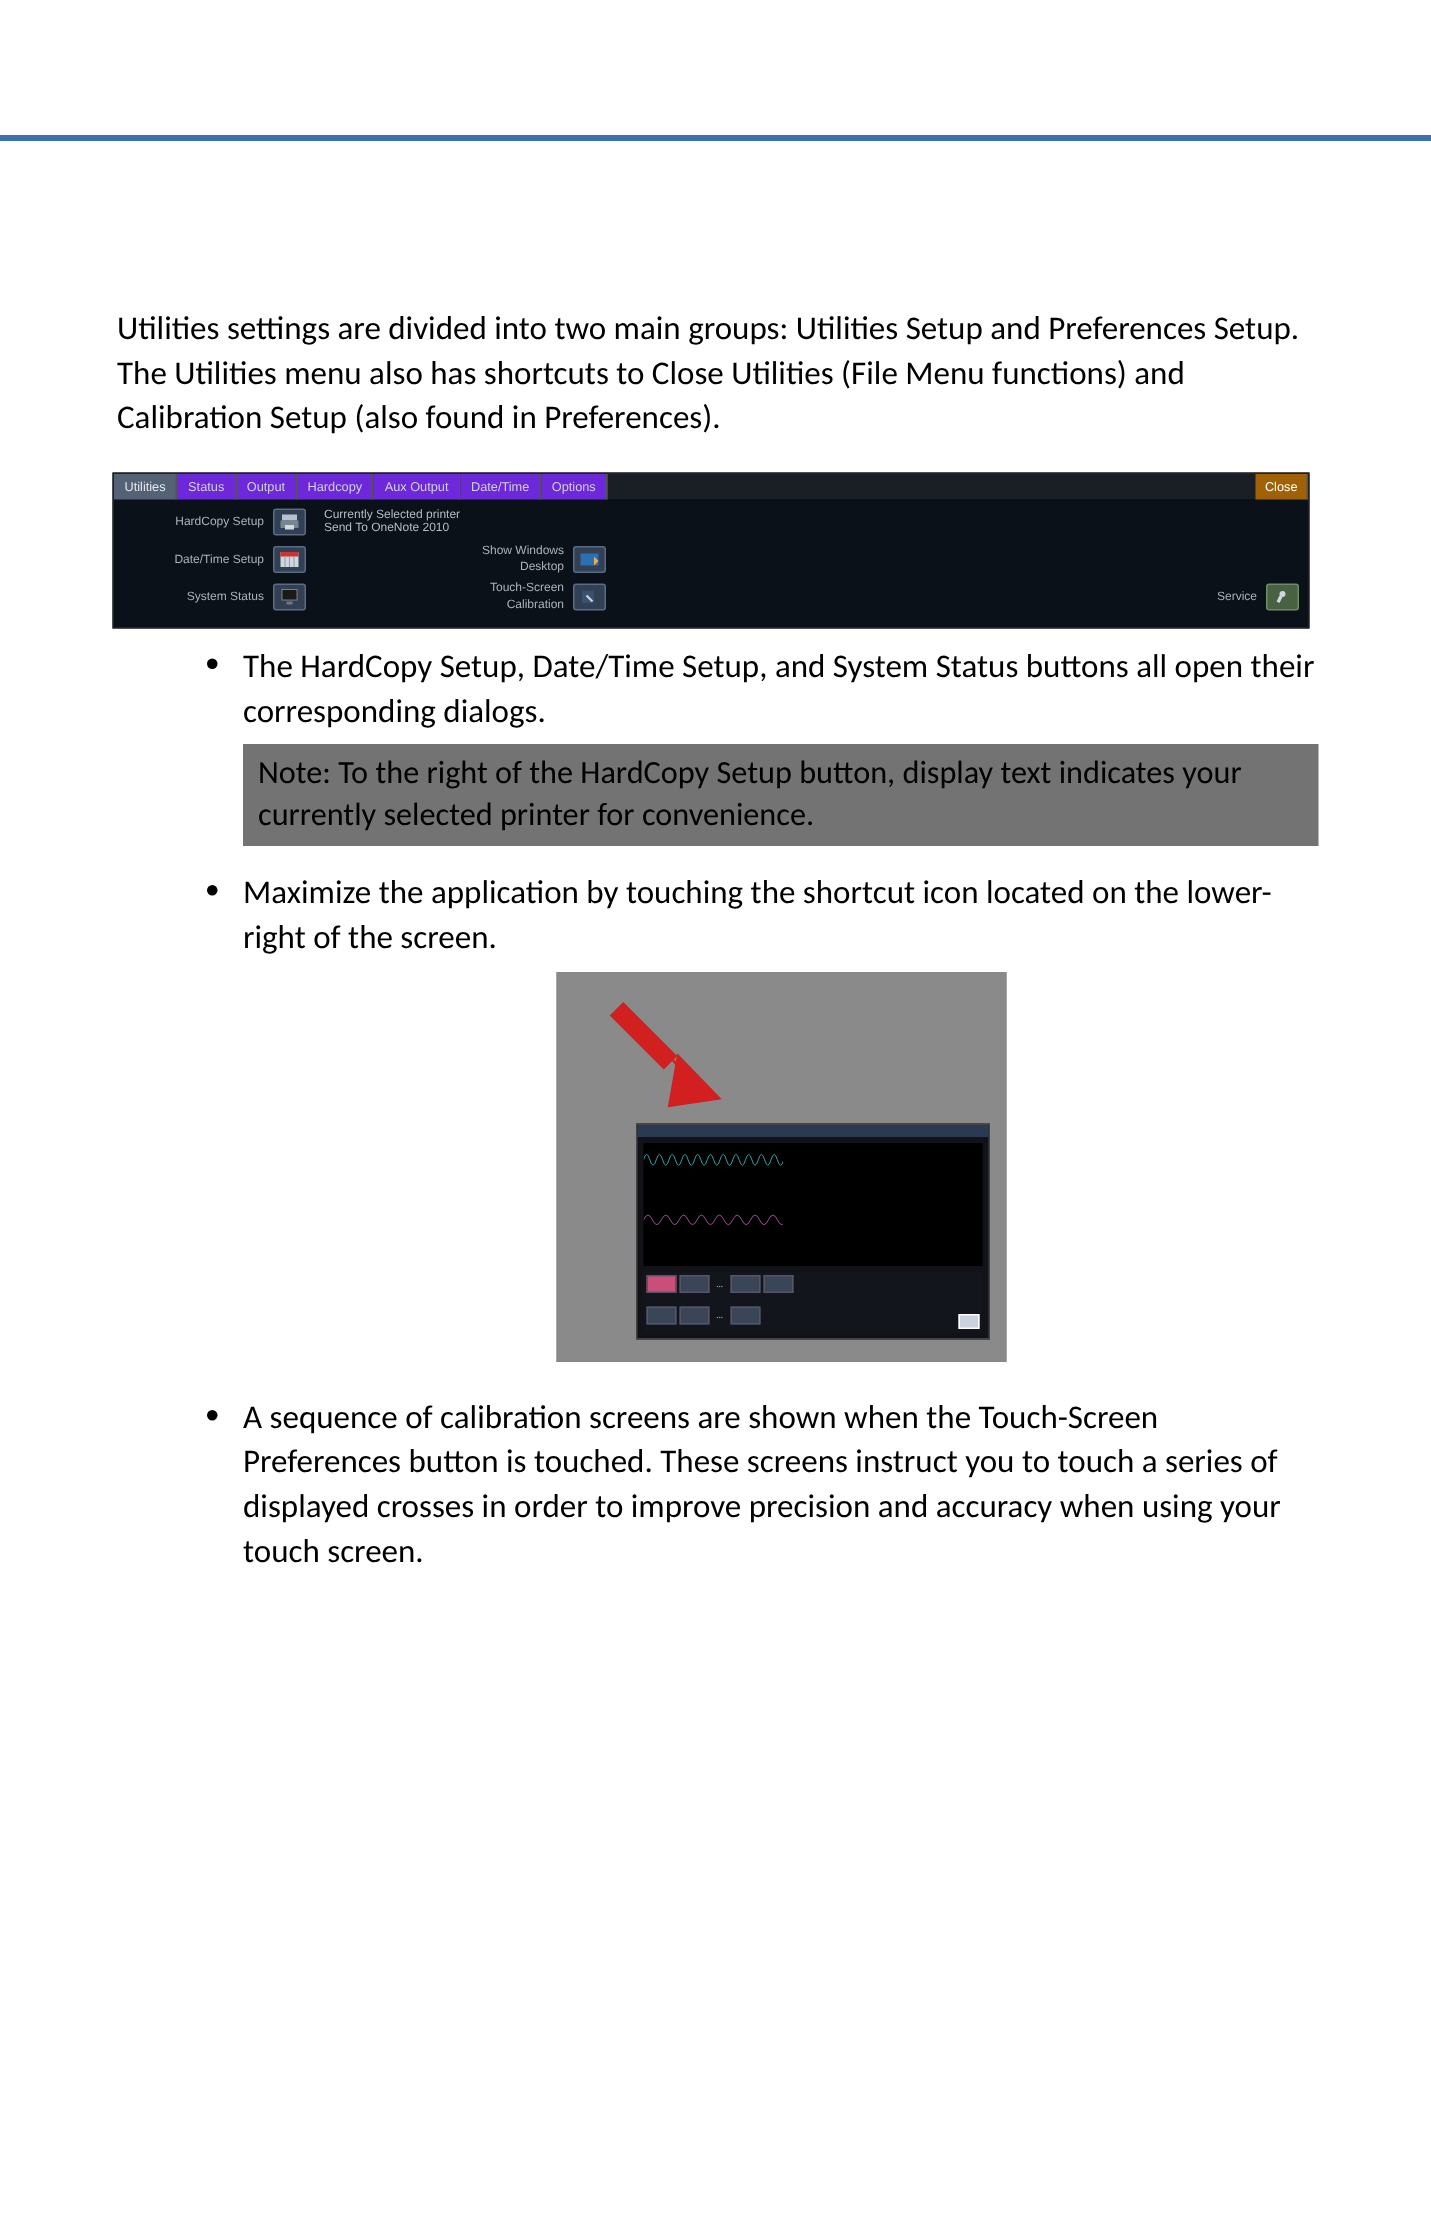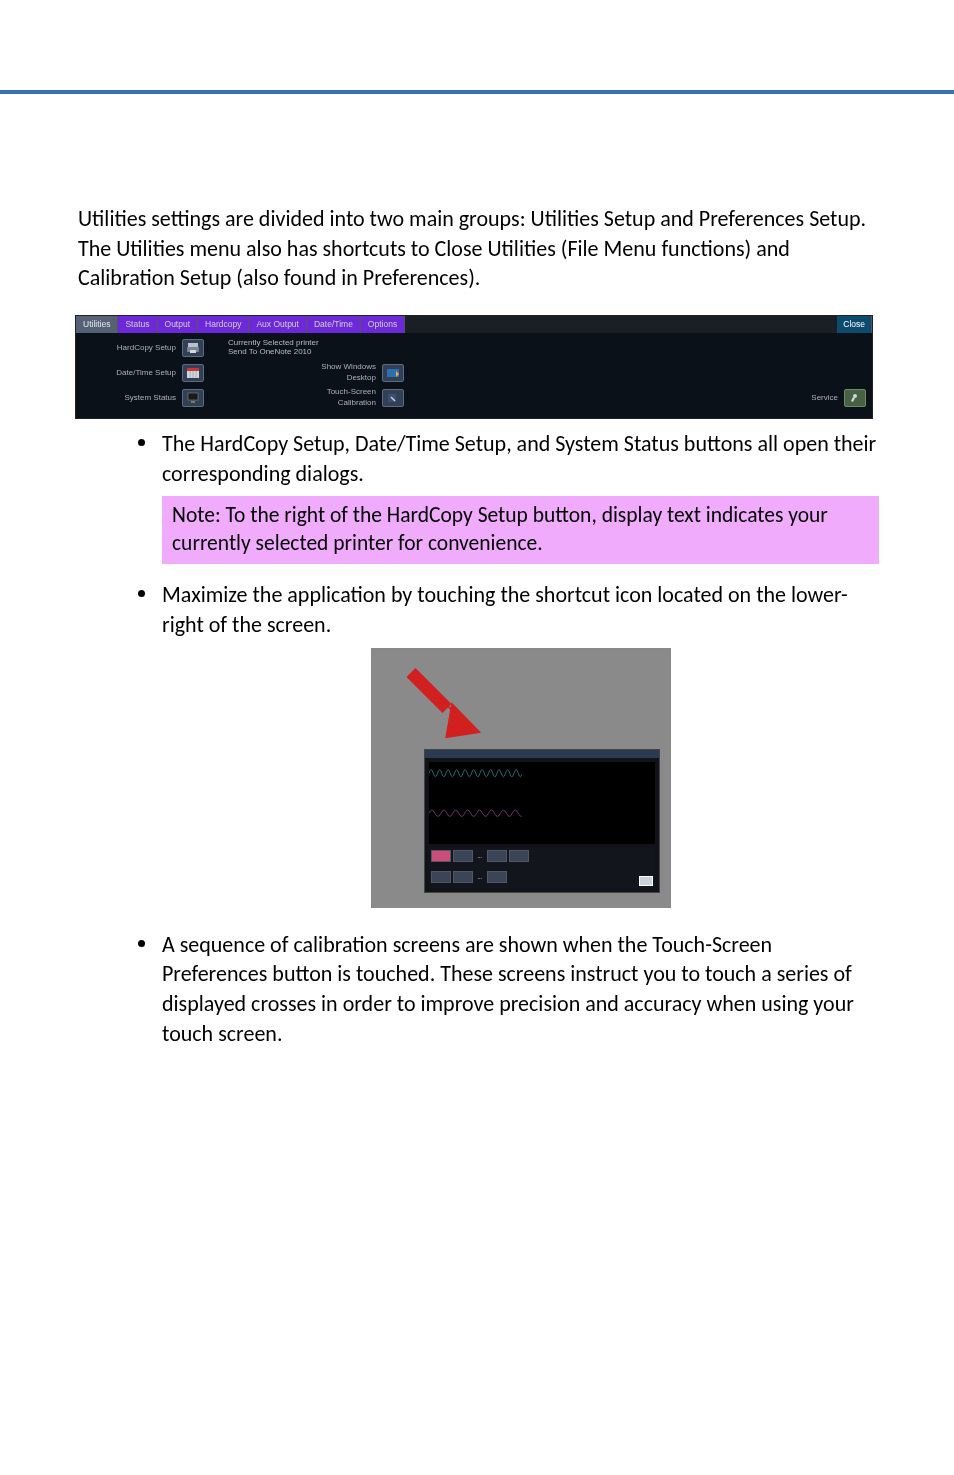--- a/index.html
+++ b/index.html
@@ -49,21 +49,21 @@
     background: #6d28d9;
     display: flex;
     align-items: center;
   }
   .dtab.active {
     background: #556174;
     color: #e5e9ef;
   }
   .dtab.close {
     margin-left: auto;
-    background: #0c4a6e;
+    background: #a16207;
     color: #fff;
     padding: 2px 6px;
   }
   .dialog-body {
     padding: 4px 6px 6px 6px;
     background: #0b1118;
   }
   .drow {
     display: flex;
     align-items: center;
@@ -82,21 +82,21 @@
     height: 18px;
     background: #324056;
     border: 1px solid #5a6b82;
     border-radius: 2px;
     display: flex;
     align-items: center;
     justify-content: center;
     font-size: 10px;
   }
   .dtext {
-    margin-left: 24px;
+    margin-left: 12px;
     font-size: 8px;
     color: #b5bcc6;
     line-height: 1.1;
   }
   .dtext .l1 { display:block; }
   .dtext .l2 { display:block; }
   .drow .rlabel {
     width: 178px;
     text-align: right;
     font-size: 8px;
@@ -123,21 +123,21 @@
     left: 0;
     top: 10px;
     width: 7px;
     height: 7px;
     background: #000;
     border-radius: 50%;
   }
   li p { margin-bottom: 8px; }
 
   .note {
-    background: #f0abfc;
+    background: #737373;
     padding: 6px 10px;
     margin: 8px 0 16px 0;
     font-size: 21.5px;
     line-height: 1.3;
   }
 
   
   .preview-wrap {
     display: flex;
     justify-content: center;

